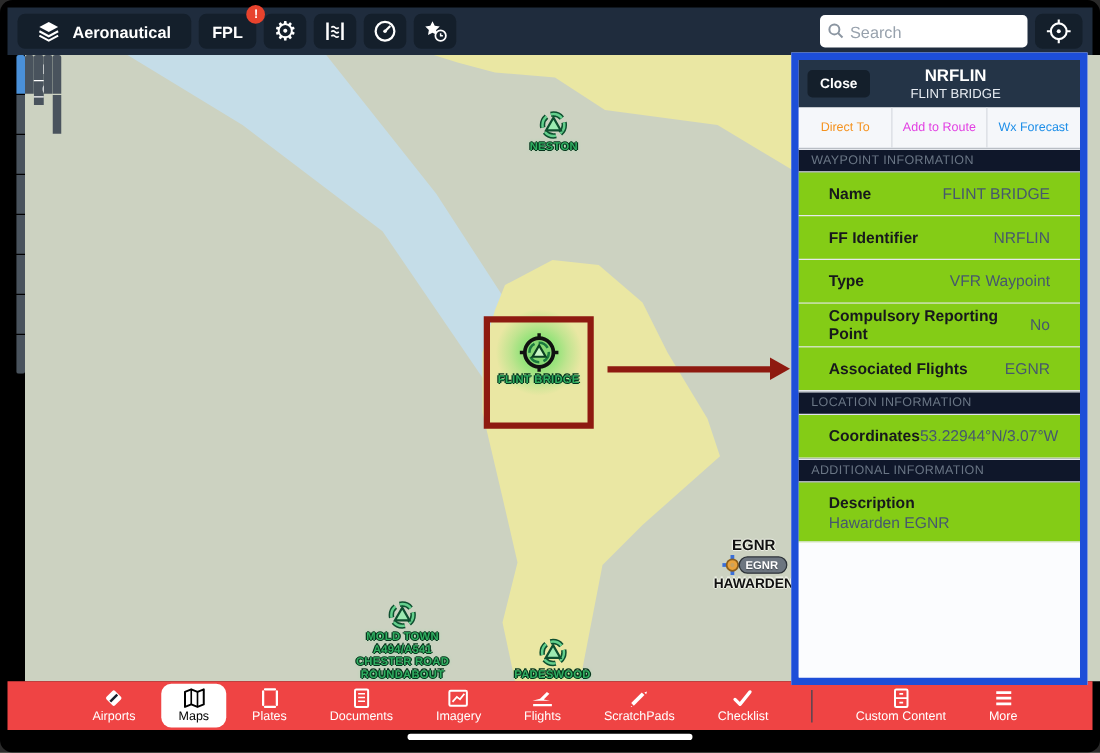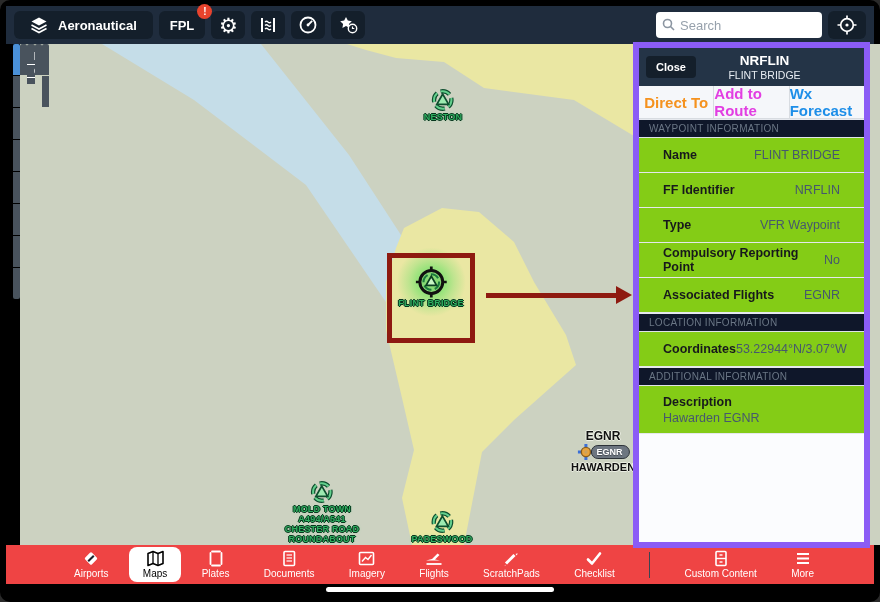--- a/index.html
+++ b/index.html
@@ -52,30 +52,30 @@
   .timer { border:1.5px solid #fff; border-radius:3px; font-size:9px; font-weight:bold; padding:0 17px; line-height:12px; }
   .sb-zoom { font-size:18px; font-weight:bold; }
 
   
   .ann-box { position:absolute; left:367px; top:209px; width:88px; height:90px; border:5px solid #8e1a10; z-index:5; }
   .ann-arrow-line { position:absolute; left:466px; top:249px; width:132px; height:5px; background:#8e1a10; z-index:5; }
   .ann-arrow-head { position:absolute; left:596px; top:242px; width:0; height:0; z-index:5;
                     border-left:16px solid #8e1a10; border-top:9.5px solid transparent; border-bottom:9.5px solid transparent; }
 
   
-  #panel { position:absolute; left:633px; top:42px; width:237px; height:506px; border:6px solid #8b5cf6;
+  #panel { position:absolute; left:633px; top:42px; width:237px; height:506px; border:6px solid #1d4ed8;
            background:#fff; z-index:40; display:flex; flex-direction:column; }
   .p-header { background:#243447; height:38px; display:flex; align-items:center; padding:0 7px; flex:0 0 38px; }
   .p-close { background:#141f2b; color:#fff; border-radius:4px; font-size:11px; font-weight:bold;
              padding:5px 10px; cursor:pointer; }
   .p-titlebox { flex:1; text-align:center; color:#fff; line-height:1.15; padding-right:24px; }
   .p-title { font-size:13.5px; font-weight:bold; }
   .p-sub { font-size:10.5px; color:#e7ecf2; }
   .p-actions { display:flex; height:33px; flex:0 0 33px; background:#f5f7fa; border-bottom:1px solid #d8dce1; }
-  .p-action { flex:1; display:flex; align-items:center; justify-content:center; font-size:15px; font-weight:bold; cursor:pointer; }
+  .p-action { flex:1; display:flex; align-items:center; justify-content:center; font-size:10px; font-weight:normal; cursor:pointer; }
   .p-action + .p-action { border-left:1px solid #d8dce1; }
   .p-action.direct { color:#f5921e; }
   .p-action.route  { color:#e23ee2; }
   .p-action.wx     { color:#1d8ee8; }
   .p-band { height:19px; flex:0 0 19px; background:#0f172a; border-bottom:1px solid #dfe3e8; border-top:1px solid #e6e9ee;
             display:flex; align-items:center; padding-left:10px; font-size:10px; color:#6a7685; letter-spacing:.3px; }
   .p-row { height:35px; flex:0 0 35px; display:flex; align-items:center; justify-content:space-between;
            padding:0 24px; border-bottom:1px solid #e5e8ec; background:#84cc16; }
   .p-row .lbl { font-size:12.5px; font-weight:bold; color:#17191c; }
   .p-row .val { font-size:12.5px; color:#46586e; text-align:right; }

